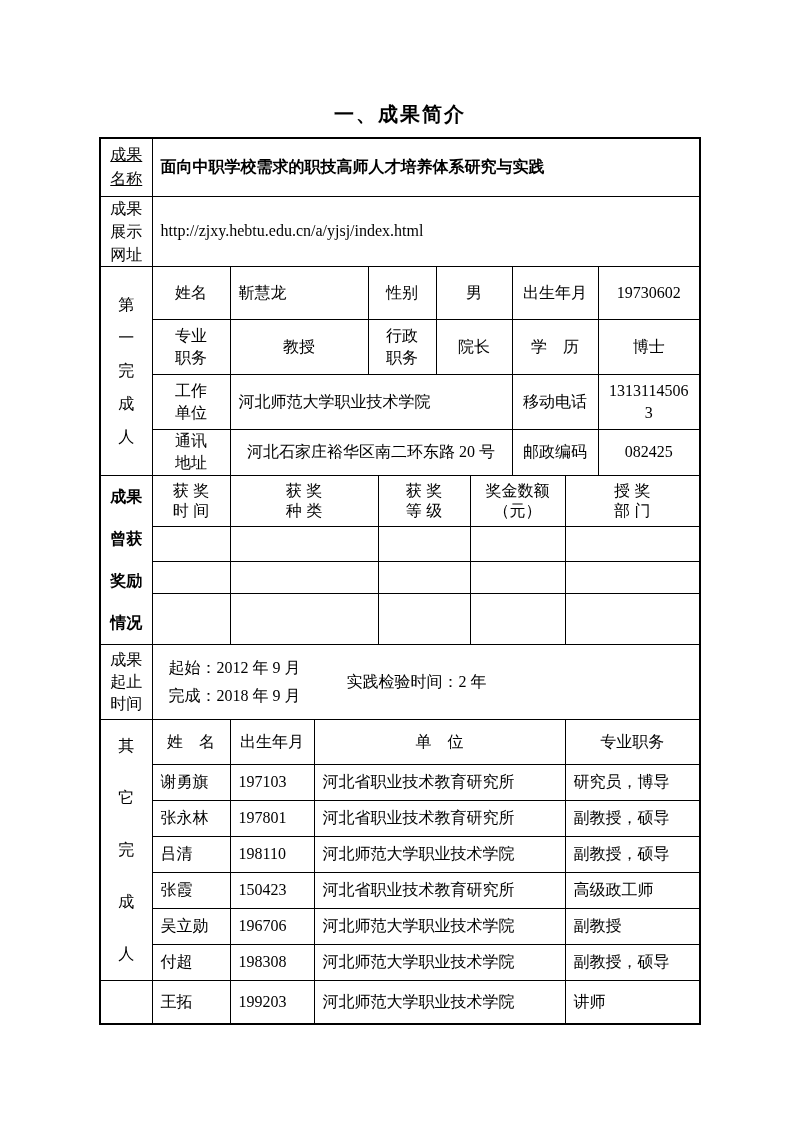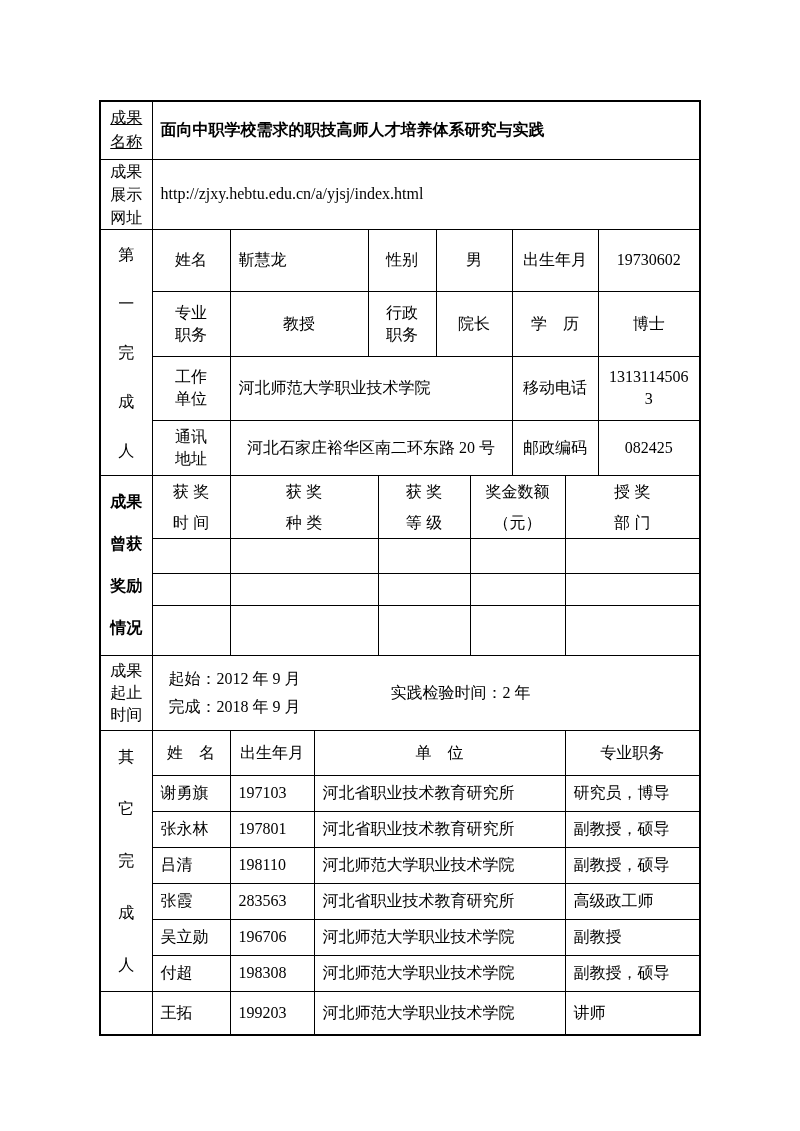--- a/index.html
+++ b/index.html
@@ -23,31 +23,32 @@
   }
   td.left{text-align:left;padding-left:8px;padding-right:4px;}
   .sans{font-family:"Liberation Sans","DejaVu Sans",sans-serif;}
   .bold{font-weight:bold;}
   .pre{white-space:pre-line;}
   
   .stk{margin:0 auto;text-align:center;}
   .w1{width:1.25em;}
   .w2{width:2.45em;}
   .lh22{line-height:22px;} .lh23{line-height:23px;} .lh24{line-height:24px;text-decoration:underline;}
-  .lh36{line-height:49px;} .lh42{line-height:42px;font-weight:bold;} .lh52{line-height:52px;}
-  .hdr{font-family:"Liberation Sans","DejaVu Sans",sans-serif;line-height:31px;margin-top:10px;}
+  .lh36{line-height:33px;} .lh42{line-height:42px;font-weight:bold;} .lh52{line-height:52px;}
+  .hdr{font-family:"Liberation Sans","DejaVu Sans",sans-serif;line-height:20px;margin-top:10px;}
   .num-wrap{max-width:84px;margin:0 auto;word-break:break-all;line-height:22px;}
   .period-flex{display:flex;align-items:center;padding-left:8px;line-height:28px;}
-  .period-flex .right{margin-left:90px;white-space:nowrap;}
+  .period-flex .right{margin-left:46px;white-space:nowrap;}
 </style>
 </head>
 <body>
 
 <div class="page">
 
+  <div class="doc-title">一、成果简介</div>
 
   <table class="form">
     <colgroup>
       <col style="width:52px">
         <col style="width:78px">
         <col style="width:84px">
       <col style="width:54px">
         <col style="width:10px">
         <col style="width:58px">
       <col style="width:34px">
@@ -186,21 +187,21 @@
       <td colspan="2" class="left">副教授，硕导</td>
     </tr>
     <tr style="height:36px">
       <td class="left">吕清</td>
       <td class="left">198110</td>
       <td colspan="6" class="left">河北师范大学职业技术学院</td>
       <td colspan="2" class="left">副教授，硕导</td>
     </tr>
     <tr style="height:36px">
       <td class="left">张霞</td>
-      <td class="left">283563</td>
+      <td class="left">150423</td>
       <td colspan="6" class="left">河北省职业技术教育研究所</td>
       <td colspan="2" class="left">高级政工师</td>
     </tr>
     <tr style="height:36px">
       <td class="left">吴立勋</td>
       <td class="left">196706</td>
       <td colspan="6" class="left">河北师范大学职业技术学院</td>
       <td colspan="2" class="left">副教授</td>
     </tr>
     <tr style="height:36px">

